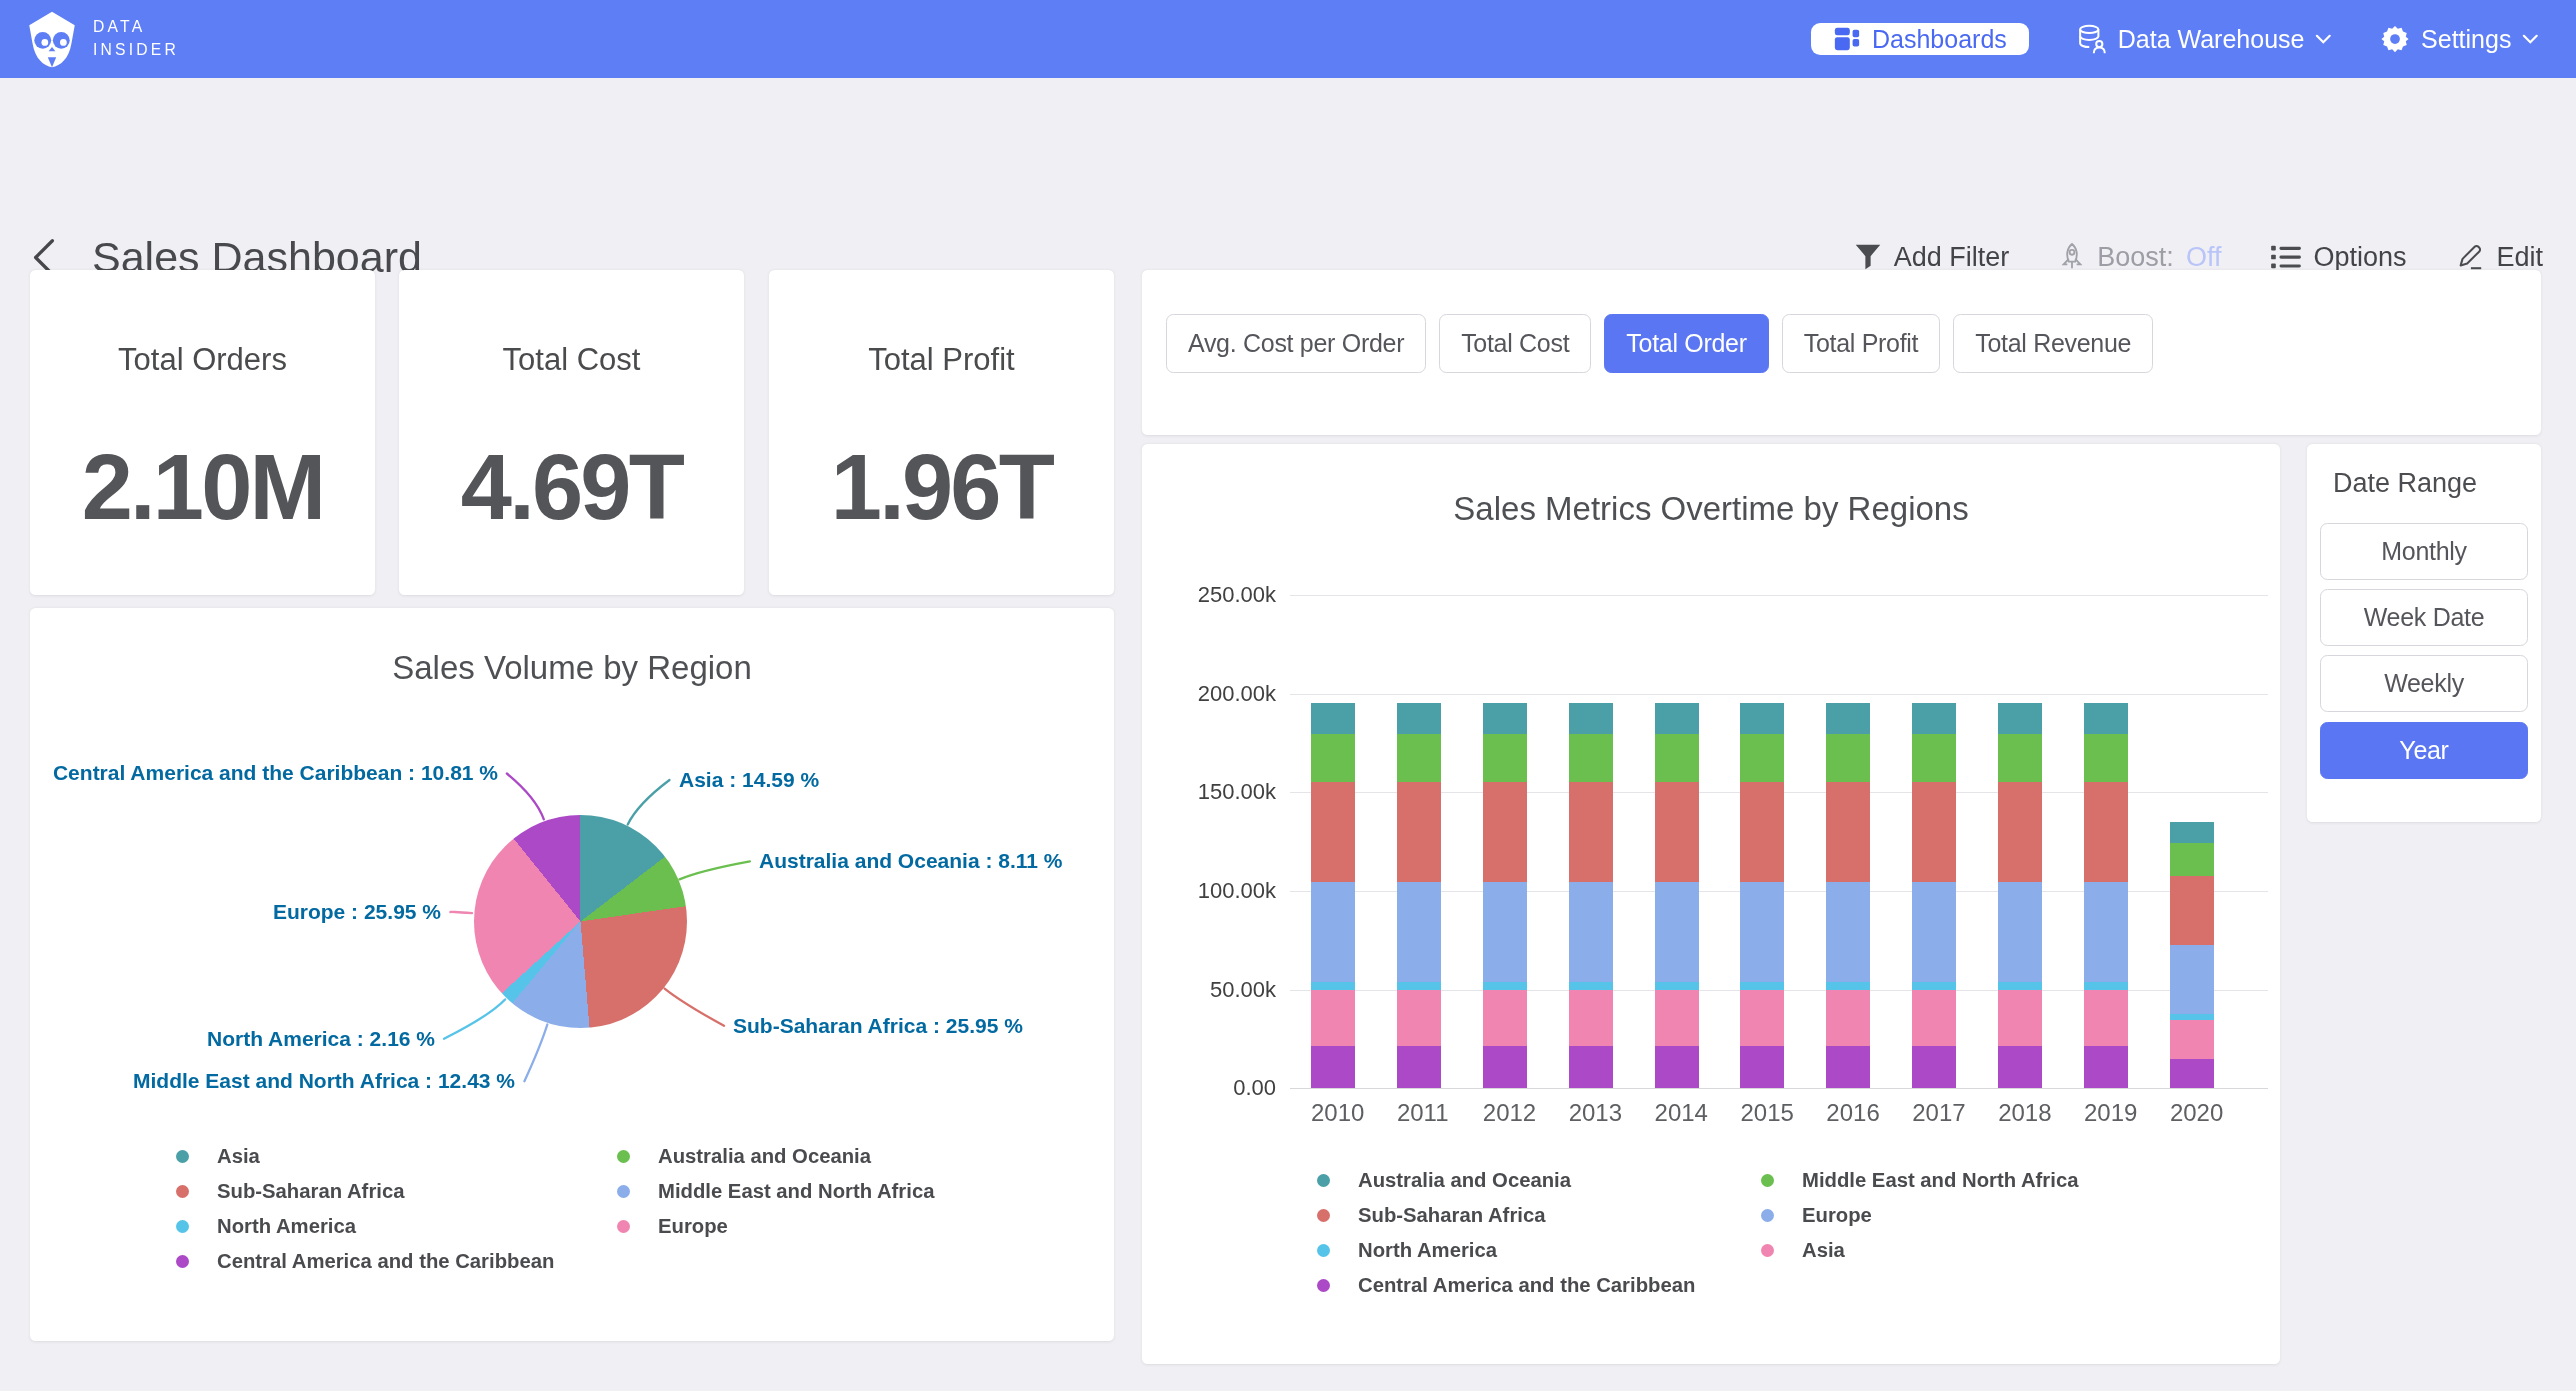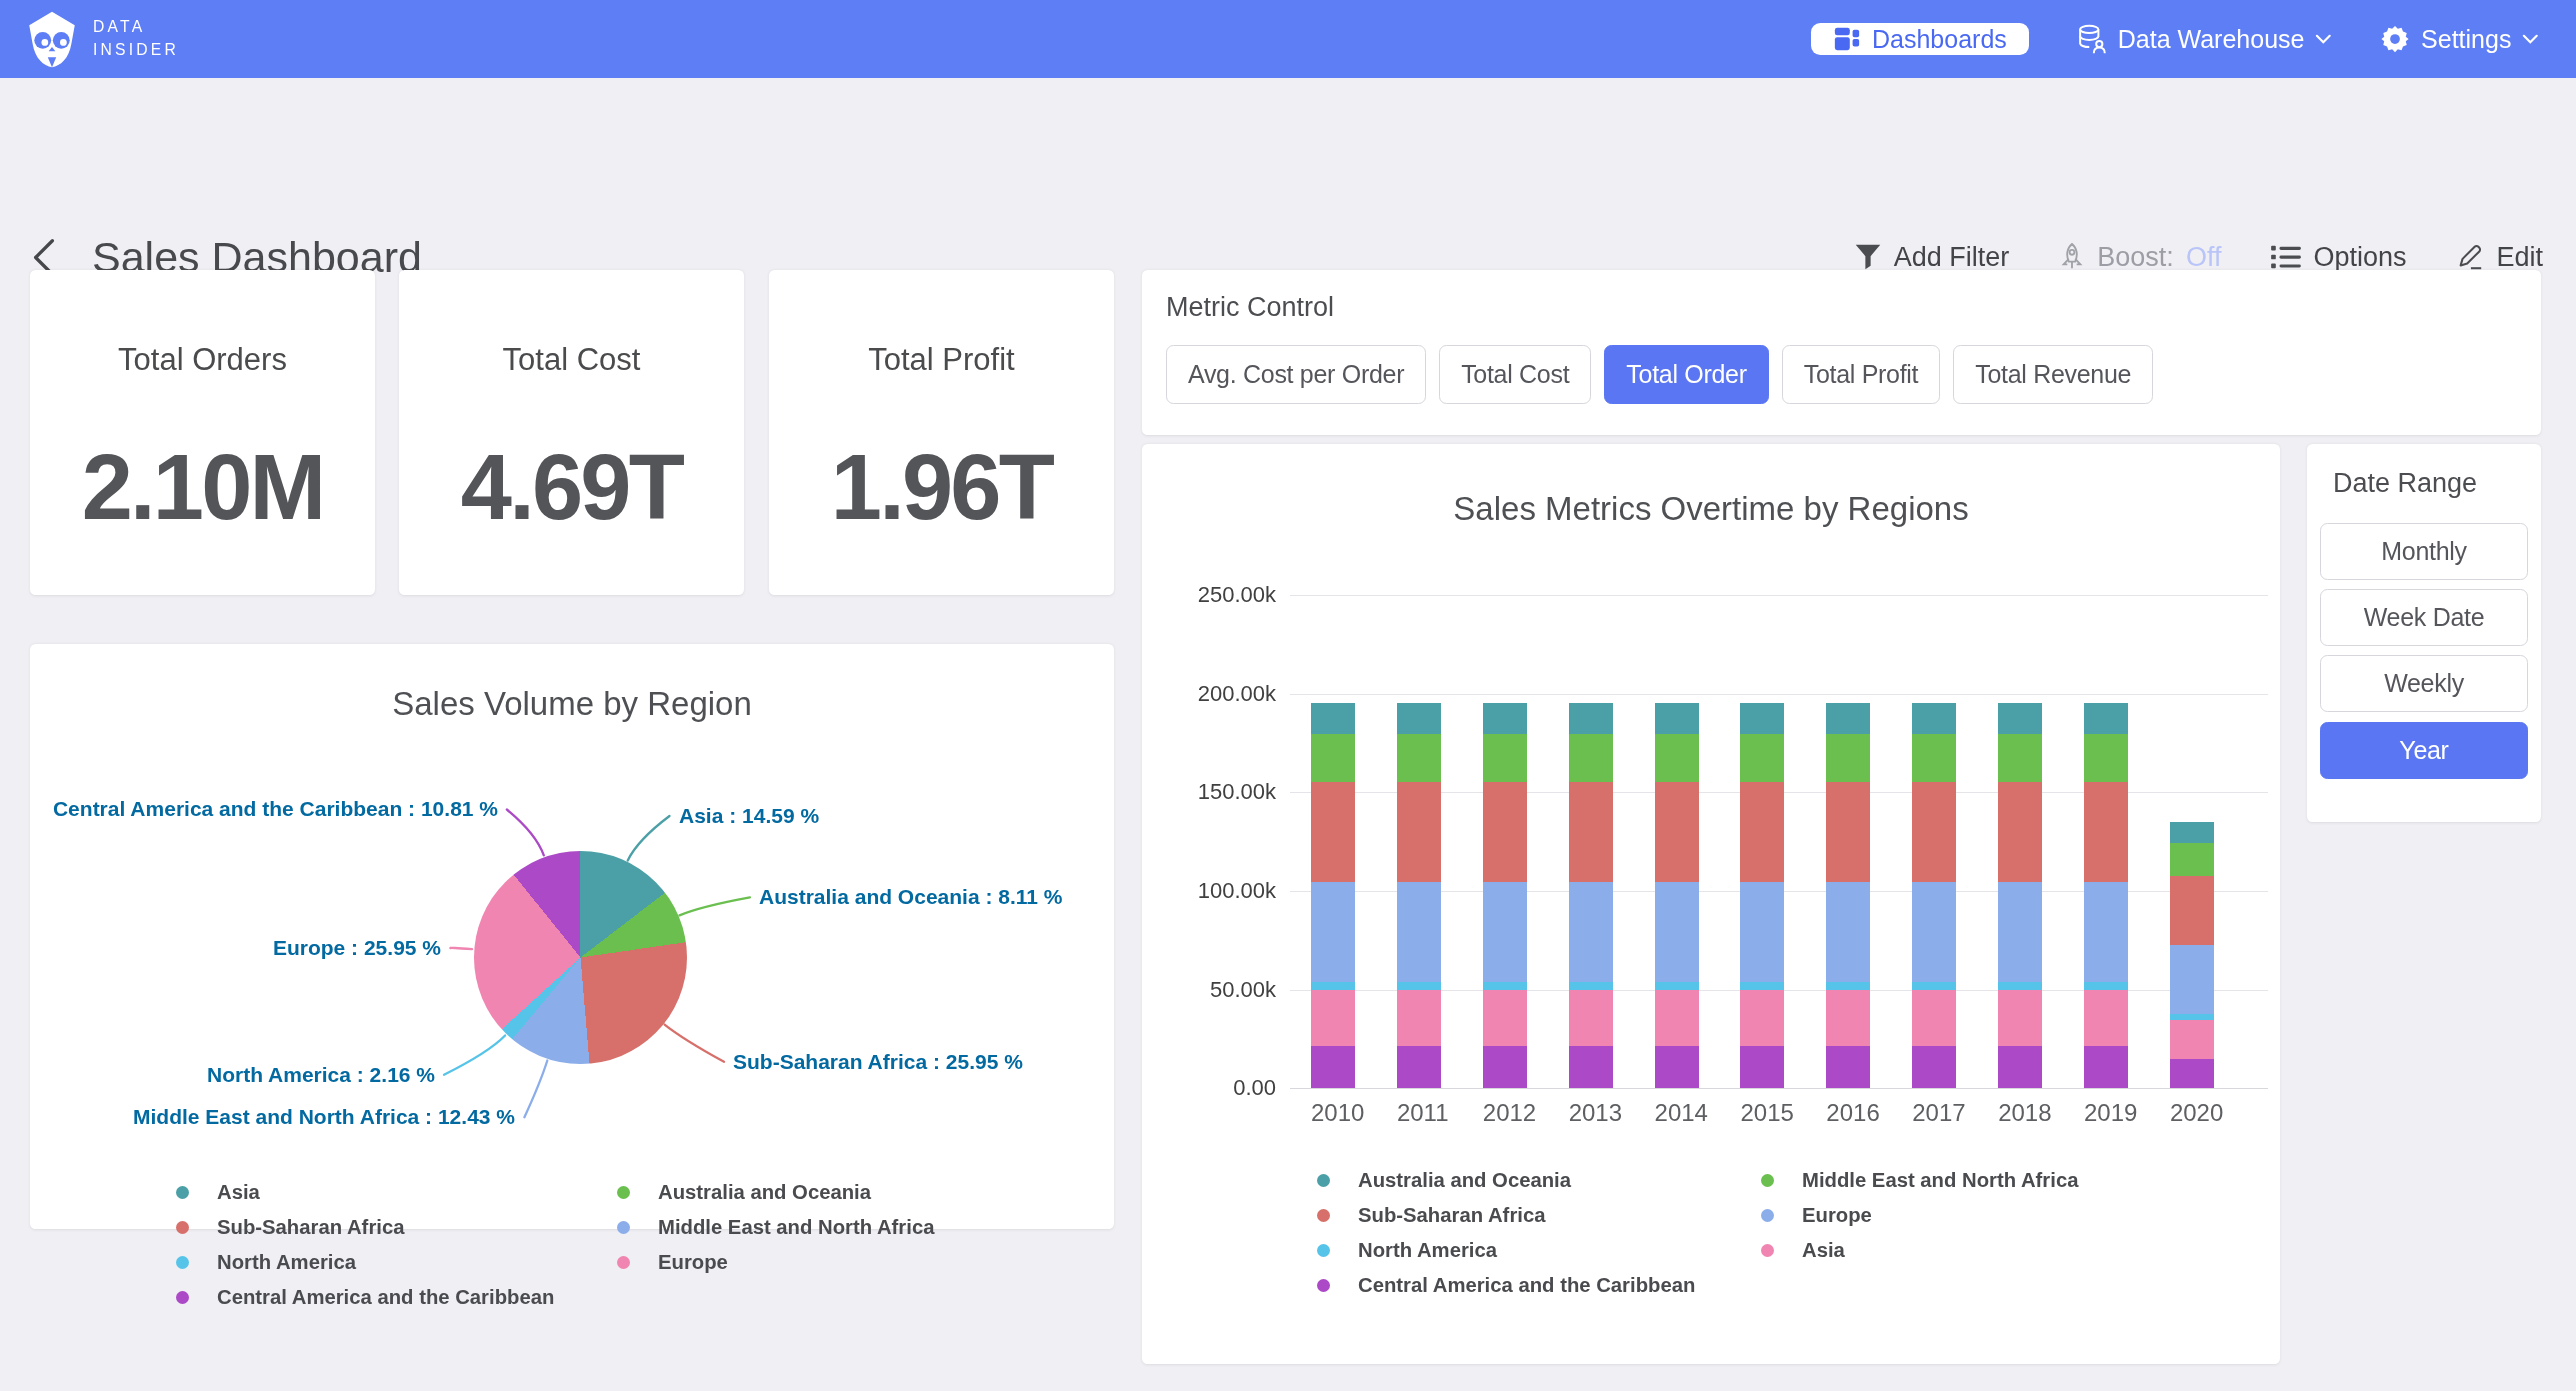--- a/index.html
+++ b/index.html
@@ -30,21 +30,21 @@
   .kpi-label { margin-top:72px; font-size:31px; color:#4a4b4d; }
   .kpi-value { margin-top:57px; font-size:92px; font-weight:700; color:#545559; letter-spacing:-2.8px; }
 
   .metric-card { left:1142px; top:270px; width:1399px; height:165px; padding:22px 24px; }
   .panel-title { font-size:27px; color:#4c4d51; }
   .metric-buttons { display:flex; gap:13px; margin-top:22px;align-items:flex-end; }
   .pill-btn { height:59px; padding:0 21px; display:flex; align-items:center; justify-content:center; background:#fff;
               border:1.4px solid #d6d6dc; border-radius:7.4px; font-size:25px; color:#55565b; letter-spacing:-0.3px; cursor:pointer; white-space:nowrap; }
   .pill-btn.active { background:#5b76f2; border-color:#5b76f2; color:#fff; }
 
-  .pie-card { left:30px; top:644px; width:1084px; height:585px; }
+  .pie-card { left:30px; top:608px; width:1084px; height:733px; }
   .bar-card { left:1142px; top:444px; width:1138px; height:920px; }
   .date-card { left:2307px; top:444px; width:234px; height:378px; padding:24px 13px 0 13px; }
 
   .chart-title { position:absolute; left:0; right:0; text-align:center; font-size:33px; color:#4e5054; }
   .pie-card .chart-title { top:41px; }
   .bar-card .chart-title { top:46px; }
 
   
   .pie-wrap { position:absolute; left:0; top:0; width:1084px; height:733px; }
   .pie-circle { position:absolute; left:444px; top:207px; width:213px; height:213px; border-radius:50%; }
@@ -205,21 +205,20 @@
 <div class="card kpi" style="left:399px">
   <div class="kpi-label">Total Cost</div>
   <div class="kpi-value">4.69T</div>
 </div>
 <div class="card kpi" style="left:769px">
   <div class="kpi-label">Total Profit</div>
   <div class="kpi-value">1.96T</div>
 </div>
 
 <div class="card metric-card">
-  <div class="panel-title">Metric Control</div>
   <div class="metric-buttons" id="metric-buttons">
     <button class="pill-btn">Avg. Cost per Order</button>
     <button class="pill-btn">Total Cost</button>
     <button class="pill-btn active">Total Order</button>
     <button class="pill-btn">Total Profit</button>
     <button class="pill-btn">Total Revenue</button>
   </div>
 </div>
 
 <div class="card pie-card">

